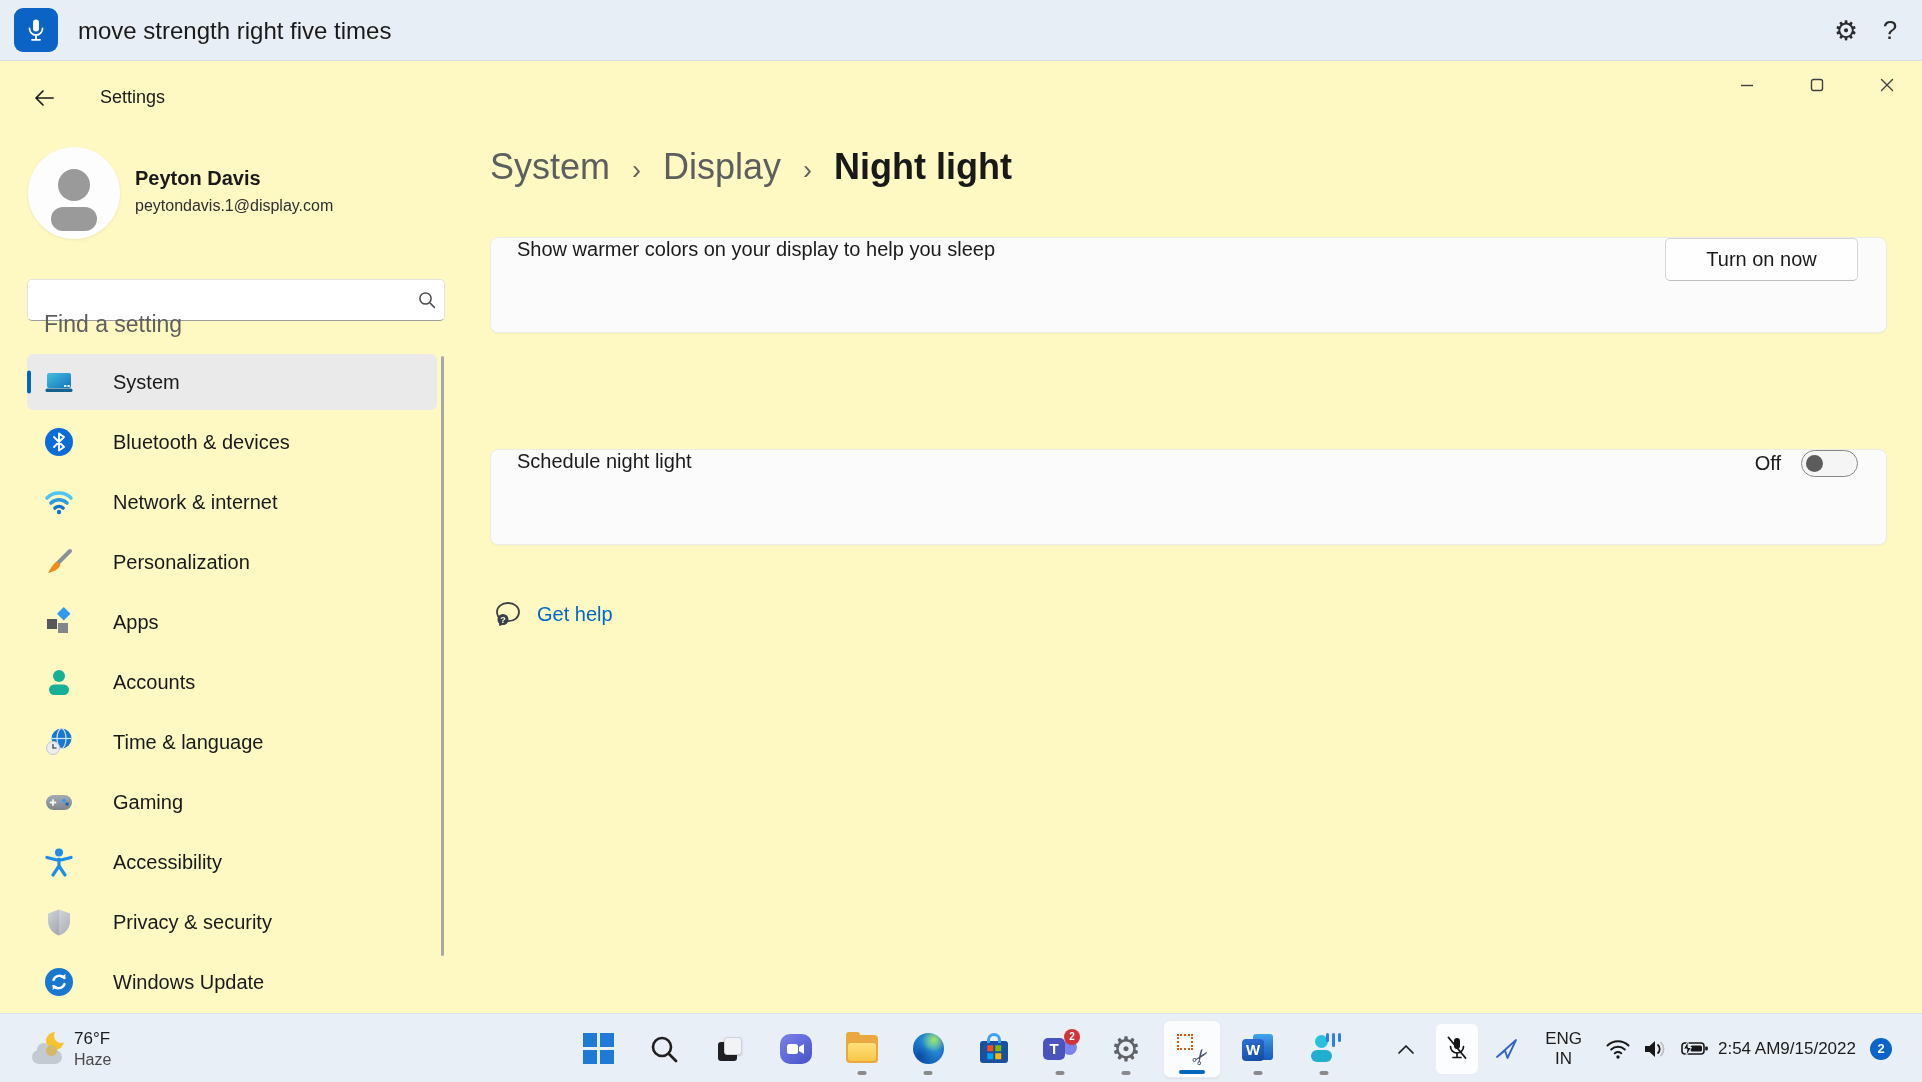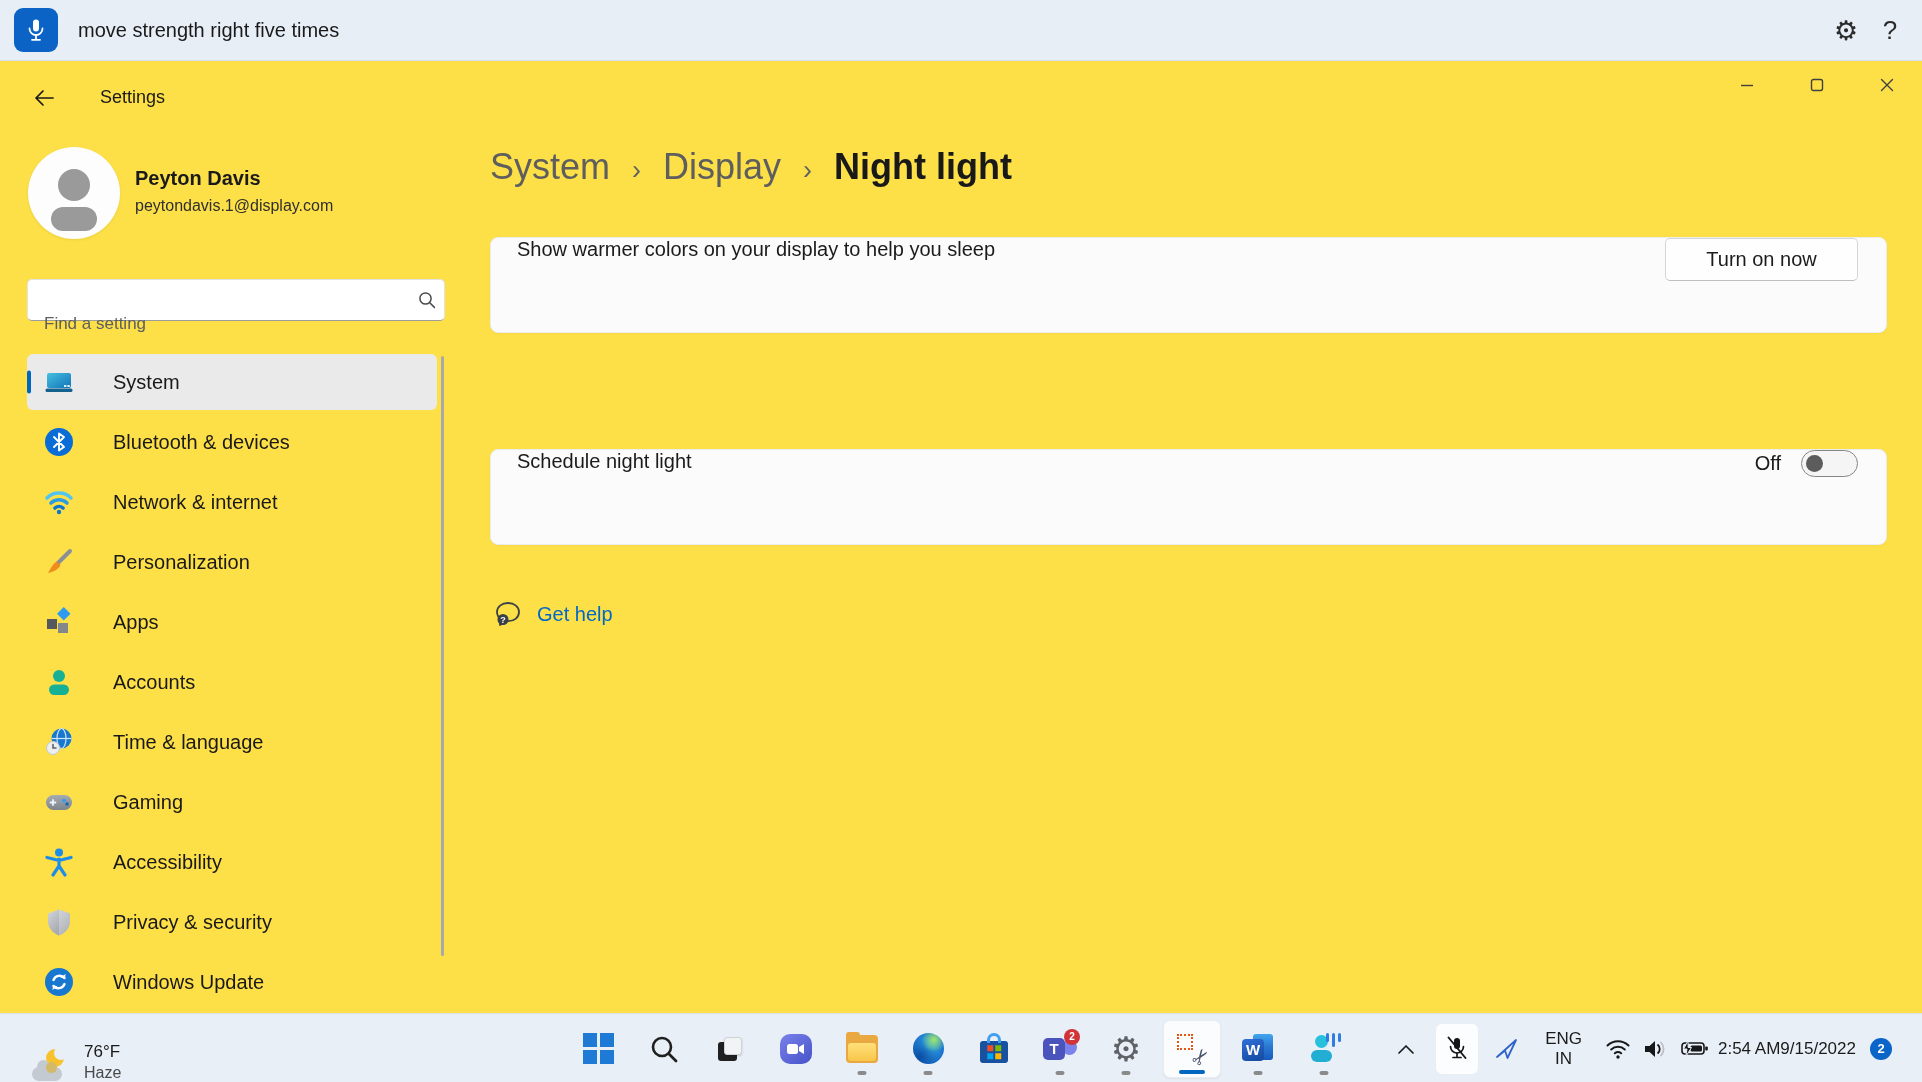--- a/index.html
+++ b/index.html
@@ -7,48 +7,48 @@
   body { font-family:"Liberation Sans","DejaVu Sans",sans-serif; color:#1b1b1b; }
   #screen { position:relative; width:1922px; height:1082px; background:#f3f3f3; overflow:hidden;
             box-shadow: inset 0 0 0 2px #4c5057; }
 
   
   #voice-bar { position:absolute; left:0; top:0; width:1922px; height:61px; background:#e8eef6;
                border-bottom:1px solid #d7dee8; }
   .mic-btn { position:absolute; left:14px; top:8px; width:44px; height:44px; border-radius:9px;
              background:#0b63c5; display:flex; align-items:center; justify-content:center; cursor:pointer; }
   .vb-command { position:absolute; left:78px; top:0; height:61px; display:flex; align-items:center;
-                font-size:20px; color:#1a1a1a; }
+                font-size:24px; color:#1a1a1a; }
   .vb-status { position:absolute; left:50%; transform:translateX(-50%); top:0; height:61px;
                display:flex; align-items:center; font-size:20px; font-weight:600; color:#1a1a1a; }
   .vb-gear { position:absolute; right:56px; top:0; height:61px; width:40px; display:flex; align-items:center;
              justify-content:center; font-size:27px; color:#2b2b2b; cursor:pointer;
              font-family:"DejaVu Sans",sans-serif; }
   .vb-help { position:absolute; right:12px; top:0; height:61px; width:40px; display:flex; align-items:center;
              justify-content:center; font-size:26px; color:#2b2b2b; cursor:pointer; }
 
   
-  #app-window { position:absolute; left:0; top:61px; width:1922px; height:952px; background:#fde047;text-decoration:underline; }
+  #app-window { position:absolute; left:0; top:61px; width:1922px; height:952px; background:#fef9c3;text-decoration:underline; }
 
   .back-btn { position:absolute; left:28px; top:22px; width:32px; height:30px; display:flex;
               align-items:center; justify-content:center; cursor:pointer; border-radius:4px; }
   .app-title { position:absolute; left:100px; top:26px; font-size:18px; color:#1a1a1a; }
 
   .win-controls { position:absolute; top:0; right:0; display:flex; }
   .win-btn { width:70px; height:48px; display:flex; align-items:center; justify-content:center; cursor:pointer; }
 
   
   .avatar { position:absolute; left:28px; top:86px; width:92px; height:92px; border-radius:50%;
             background:#fdfdfd; box-shadow:0 1px 3px rgba(0,0,0,.08); display:flex; align-items:center; justify-content:center; }
   .acct-name { position:absolute; left:135px; top:106px; font-size:20px; font-weight:700; color:#1a1a1a; }
   .acct-email { position:absolute; left:135px; top:136px; font-size:16px; color:#2f2f2f; }
 
   .search-box { position:absolute; left:27px; top:218px; width:418px; height:42px; background:#ffffff;
                 border:1px solid #e3e3e3; border-bottom:1px solid #9c9c9c; border-radius:5px; display:flex; align-items:center; }
-  .search-box input { flex:1; border:none; outline:none; background:transparent; font-size:17px;
+  .search-box input { flex:1; border:none; outline:none; background:transparent; font-size:23px;
                       color:#1b1b1b; padding:0 10px 0 16px; font-family:inherit;margin-top:48px; }
   .search-box input::placeholder { color:#5f5f5f; }
   .search-glass { width:34px; display:flex; align-items:center; justify-content:center; cursor:pointer; }
 
   .nav { position:absolute; left:0; top:293px; width:460px; }
   .nav-item { position:absolute; left:27px; width:410px; height:56px; border-radius:6px; display:flex;
               align-items:center; padding-left:17px; cursor:pointer; }
   .nav-item.selected { background:#eaeaea; }
   .nav-item.selected::before { content:""; position:absolute; left:0; top:50%; transform:translateY(-50%);
               width:4px; height:23px; border-radius:3px; background:#0067c0; }
@@ -91,21 +91,21 @@
   .toggle { position:relative; width:57px; height:27px; border:1px solid #868686; border-radius:14px;
             background:#f5f5f5; cursor:pointer; }
   .toggle-knob { position:absolute; left:4px; top:4px; width:17px; height:17px; border-radius:50%; background:#5c5c5c; }
 
   .get-help { position:absolute; left:493px; top:538px; display:flex; align-items:center; gap:14px; }
   .get-help a { font-size:20px; color:#0068c7; text-decoration:none; cursor:pointer; }
 
   
   #taskbar { position:absolute; left:0; top:1013px; width:1922px; height:69px; background:#e9eff7;
              border-top:1px solid #dbe2eb; }
-  .tb-weather { position:absolute; left:22px; top:0; height:69px; display:flex; align-items:flex-end; gap:14px;
+  .tb-weather { position:absolute; left:22px; top:0; height:69px; display:flex; align-items:center; gap:4px;
                 padding:0 10px; cursor:pointer; }
   .tb-weather-txt { display:flex; flex-direction:column; line-height:21px; }
   .tb-temp { font-size:17px; color:#1b1b1b; }
   .tb-cond { font-size:16px; color:#494949; }
 
   .tb-center { position:absolute; left:50%; transform:translateX(-50%); top:0; height:69px;
                display:flex; align-items:center; gap:8px; }
   .tb-app { position:relative; width:58px; height:58px; border-radius:7px; display:flex; align-items:center;
             justify-content:center; cursor:pointer; }
   .tb-app.active { background:#fbfcfe; border:1px solid #e9ecf1; box-shadow:0 1px 2px rgba(0,0,0,.06); }

